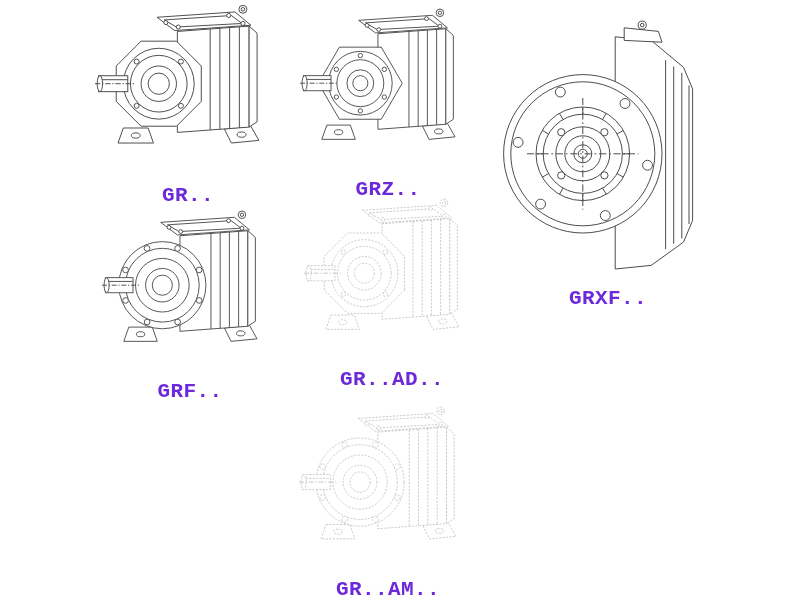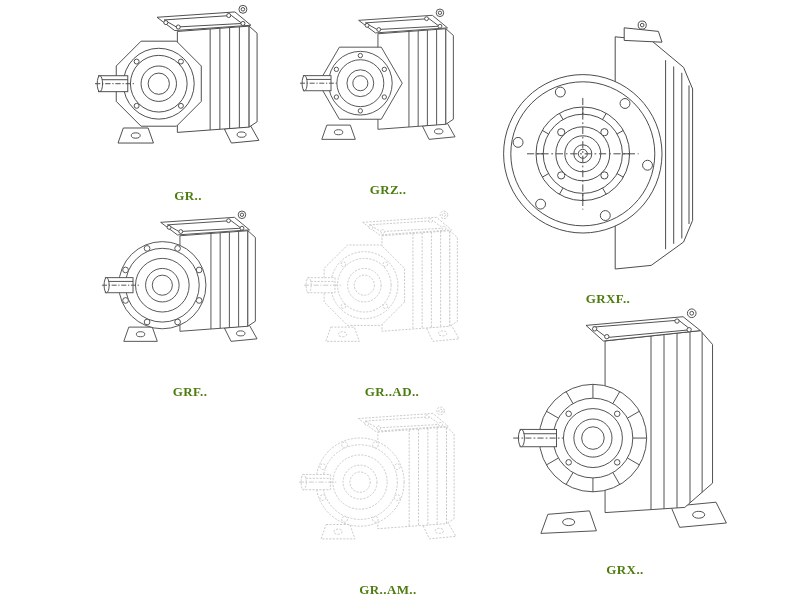--- a/index.html
+++ b/index.html
@@ -1,20 +1,20 @@
 <!DOCTYPE html>
 <html><head>
 <meta charset="utf-8">
 <style>
   html,body{margin:0;padding:0;background:#ffffff;width:800px;height:600px;overflow:hidden;}
   .canvas{position:relative;width:800px;height:600px;background:#ffffff;font-family:"Liberation Serif",serif;}
   .cell{position:absolute;display:flex;flex-direction:column;align-items:center;justify-content:flex-start;}
   .drawing{stroke:#4a4a4a;fill:none;stroke-width:1.1;}
   .drawing.ghost{stroke:#c7c7c7;stroke-dasharray:2.5 1.6;}
-  .label{font-family:Liberation Serif, serif;font-weight:bold;font-size:13px;color:#4d7c0f;letter-spacing:.4px;line-height:20px;white-space:nowrap;margin-top:2px;}
+  .label{font-family:Liberation Mono, monospace;font-weight:bold;font-size:21px;color:#6d28d9;letter-spacing:.4px;line-height:20px;white-space:nowrap;margin-top:2px;}
   .defs-holder{position:absolute;width:0;height:0;overflow:hidden;}
 </style>
 </head>
 <body>
 
 <svg class="defs-holder" aria-hidden="true">
   <defs>
 
     <symbol id="sym-iso" viewBox="0 0 210 205">
       <polygon points="32,142 60,142 66,159 26,159" fill="#fff"></polygon>
@@ -239,35 +239,29 @@
     <div class="label">GRXF..</div>
   </div>
 
   <div class="cell" style="left:88px;top:208px;width:204px;height:196px;">
     <svg class="drawing" width="176" height="172" viewBox="0 0 210 205">
         <use href="#sym-iso-flange"></use>
       </svg>
     <div class="label">GRF..</div>
   </div>
 
-  <div class="cell" style="left:292px;top:208px;width:200px;height:196px;">
+  <div class="cell" style="left:292px;top:196px;width:200px;height:196px;">
     <svg class="drawing ghost" width="176" height="172" viewBox="0 0 210 205">
         <use href="#sym-iso"></use>
       </svg>
     <div class="label">GR..AD..</div>
   </div>
 
 
   <div class="cell" style="left:288px;top:404px;width:200px;height:196px;">
     <svg class="drawing ghost" width="178" height="174" viewBox="0 0 210 205">
         <use href="#sym-iso-flange"></use>
       </svg>
     <div class="label">GR..AM..</div>
   </div>
 
-  <div class="cell" style="left:492px;top:306px;width:266px;height:280px;">
-    <svg class="drawing" width="234" height="252" viewBox="0 0 270 290">
-        <use href="#sym-grx"></use>
-      </svg>
-    <div class="label">GRX..</div>
-  </div>
 
 </div>
 
 </body></html>

